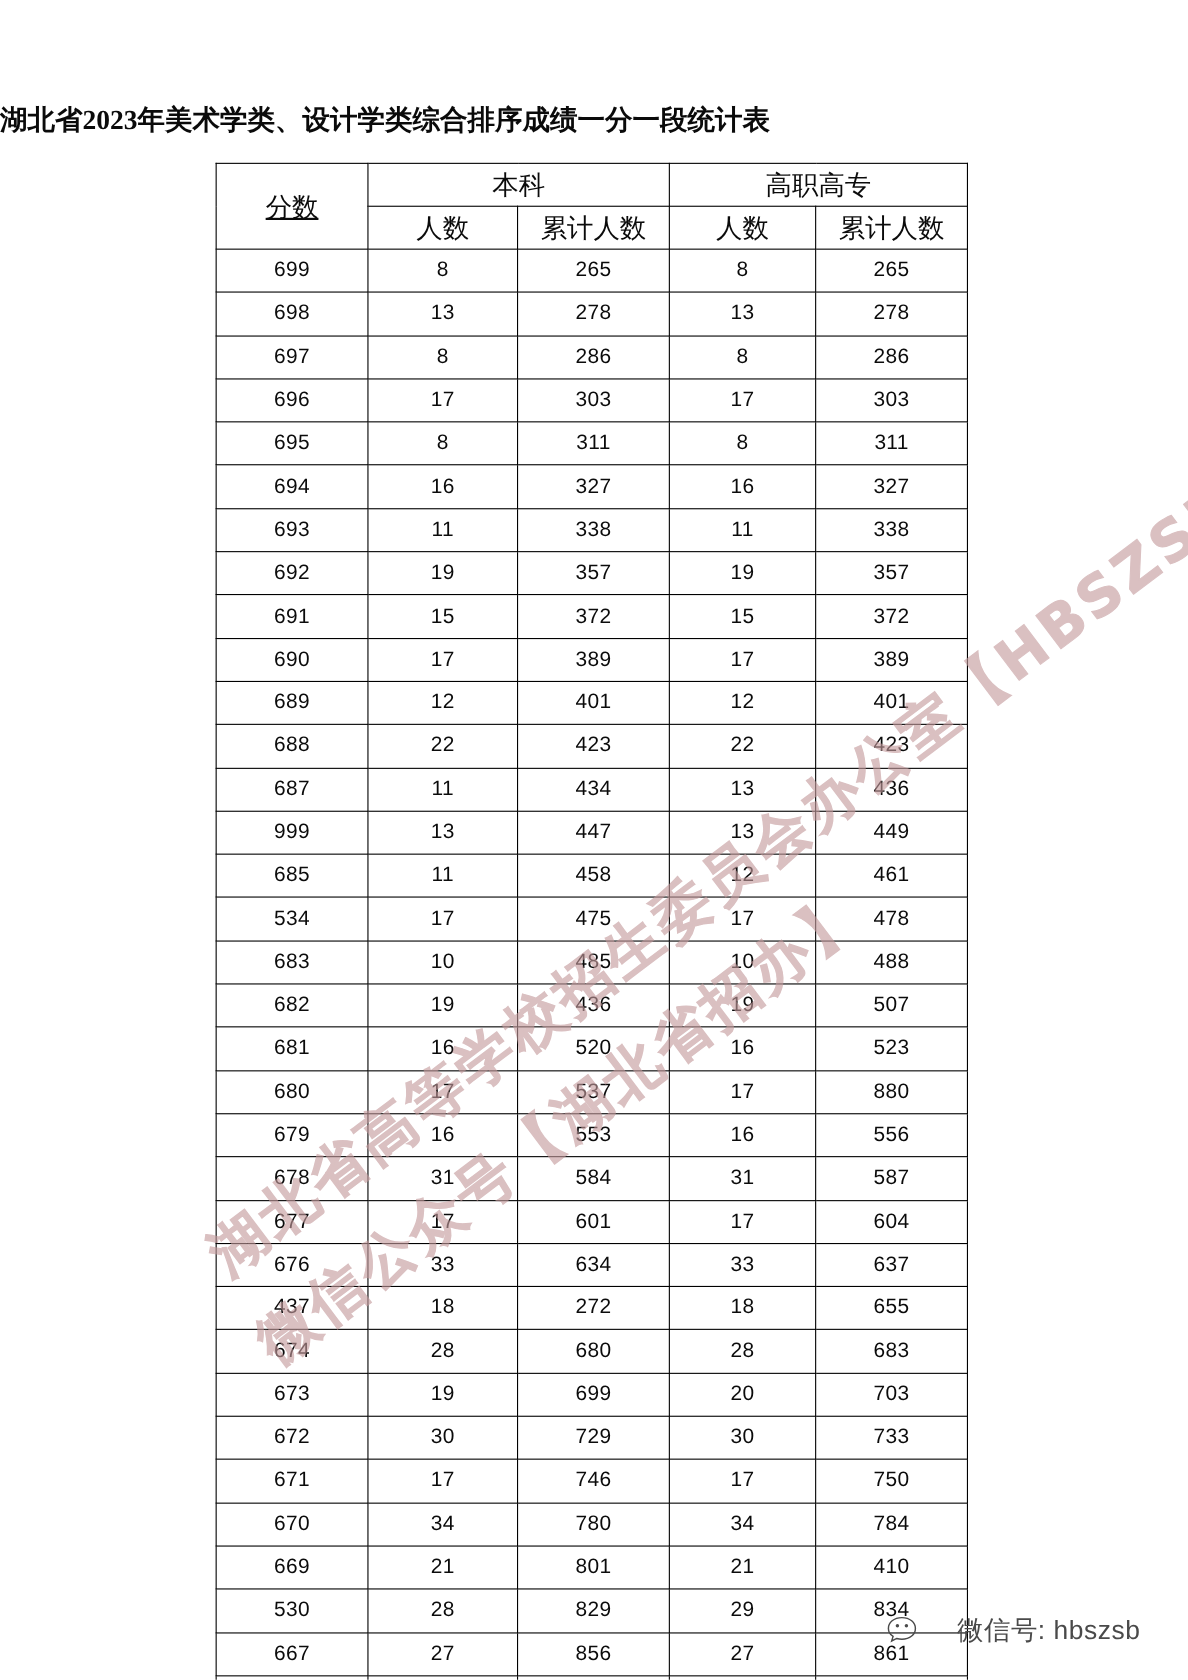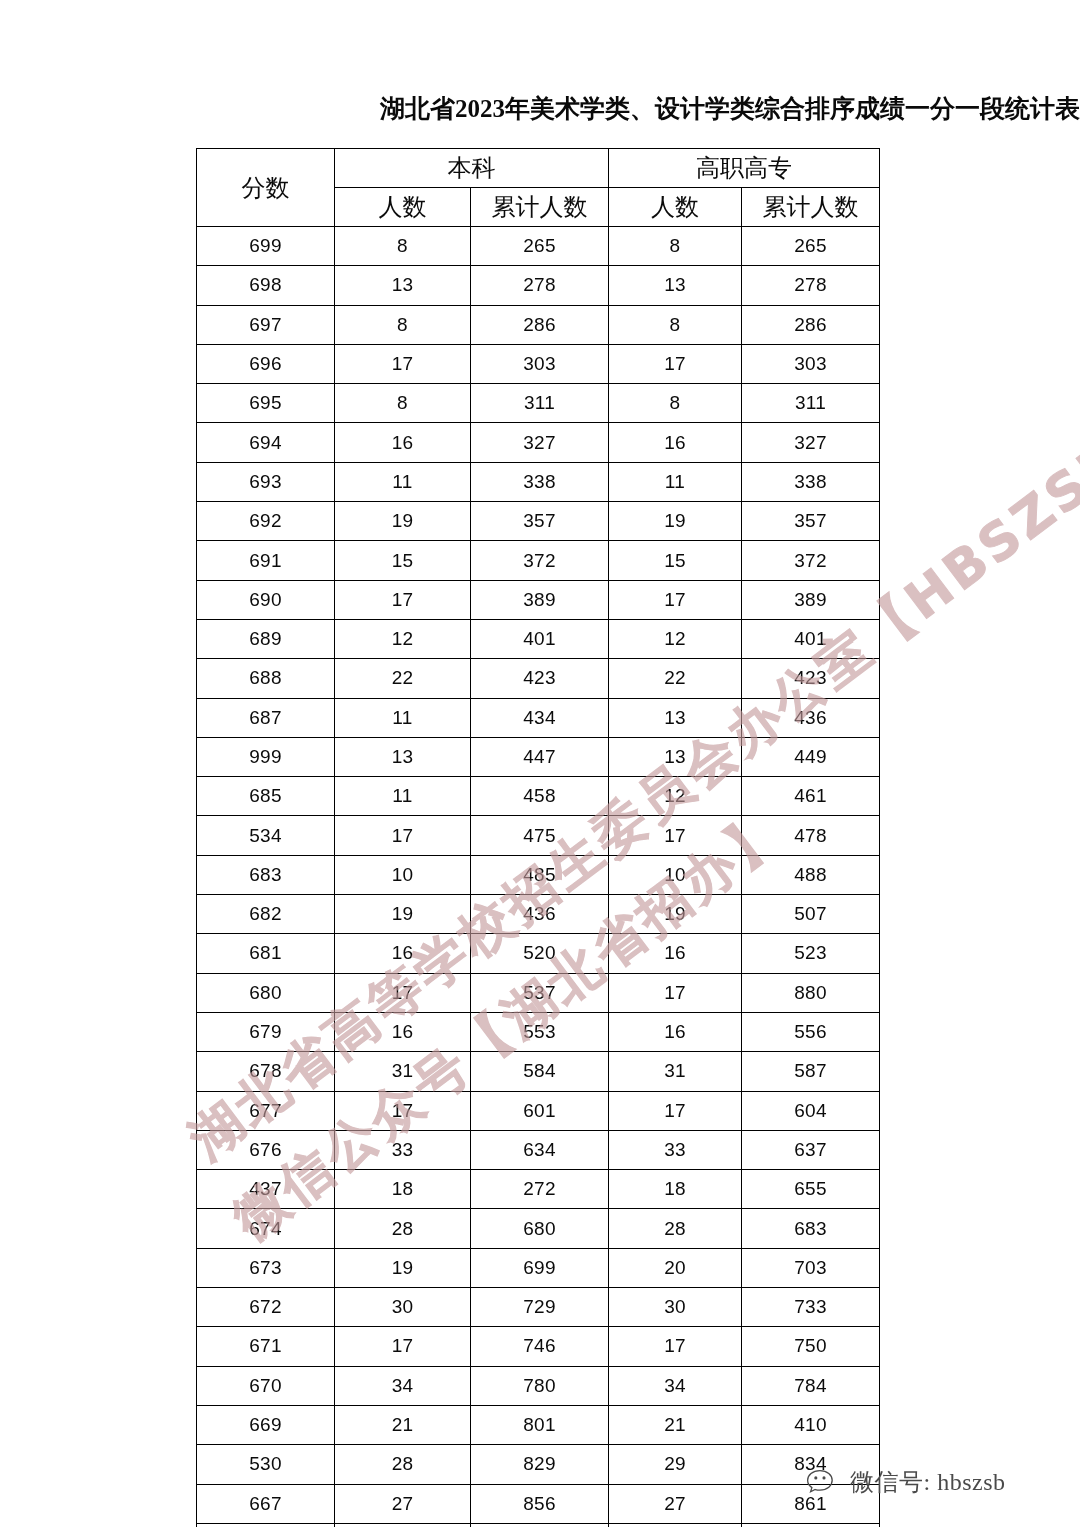--- a/index.html
+++ b/index.html
@@ -20,21 +20,21 @@
     width: 1080px;
     height: 1527px;
   }
 
   
   .doc-title {
     position: absolute;
     left: 0;
     top: 92px;
     width: 1080px;
-    text-align: right;
+    text-align: left;
     font-size: 25px;
     font-weight: bold;
     letter-spacing: 0px;
     color: #0a0a0a;
     font-family: "Liberation Serif", "DejaVu Serif", serif;
     white-space: nowrap;
   }
 
   
   .table-wrap {
@@ -64,20 +64,21 @@
     font-family: "Liberation Serif", "DejaVu Serif", serif;
   }
   table.grade-table td {
     font-size: 19px;
     height: 36.3px;
     font-family: "Liberation Sans", "DejaVu Sans", sans-serif;
     letter-spacing: 0.3px;
   }
   th.score-head {
     font-size: 19px;
+    text-decoration: underline;
   }
   col.c-score { width: 138px; }
   col.c-bk-n  { width: 136px; }
   col.c-bk-c  { width: 138px; }
   col.c-gz-n  { width: 133px; }
   col.c-gz-c  { width: 138px; }
 
   
   .watermark {
     position: absolute;
@@ -124,23 +125,24 @@
   }
   .wechat-icon {
     width: 36px;
     height: 28px;
     flex: none;
     display: block;
   }
   .wechat-text {
     font-size: 24px;
     color: #4a4a4a;
-    font-family: Liberation Serif, serif;
+    font-family: Liberation Sans, sans-serif;
     white-space: nowrap;
     letter-spacing: 0.5px;
+    margin-left: 20px;
   }
 </style>
 </head>
 <body>
 
 <div class="page">
 
   <div class="doc-title">湖北省2023年美术学类、设计学类综合排序成绩一分一段统计表</div>
 
   <div class="table-wrap">

